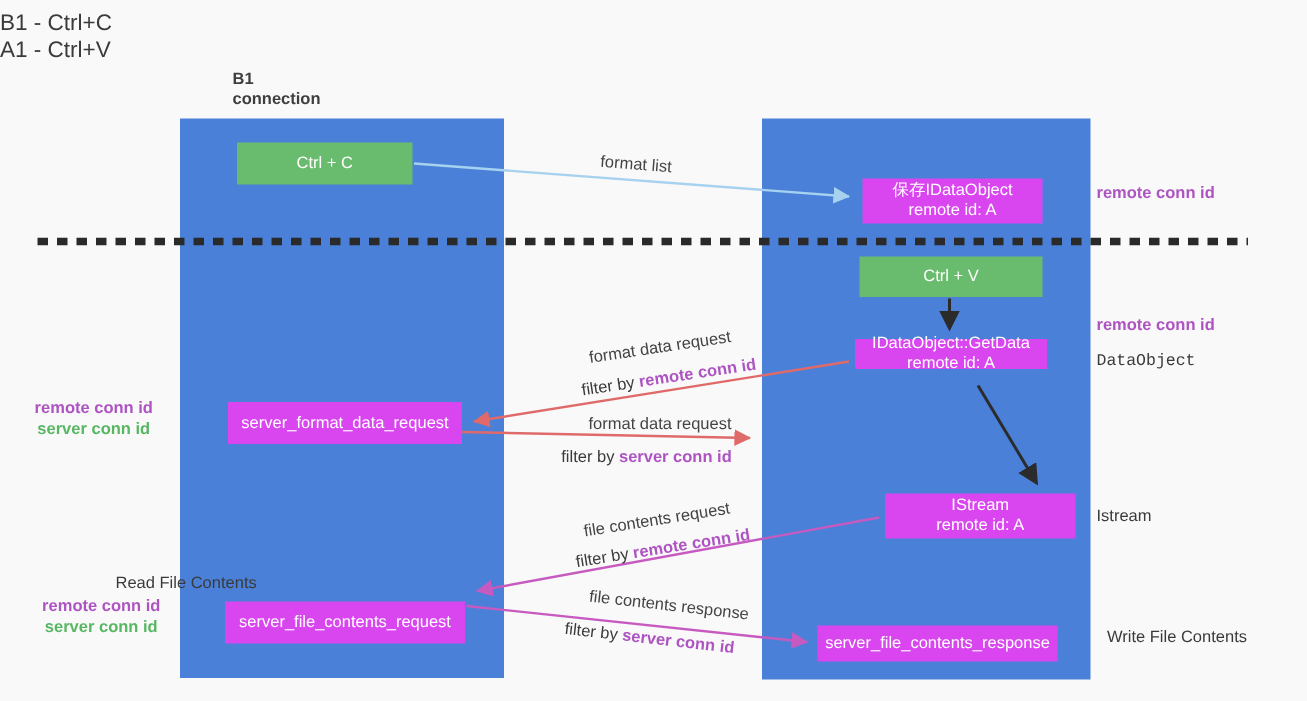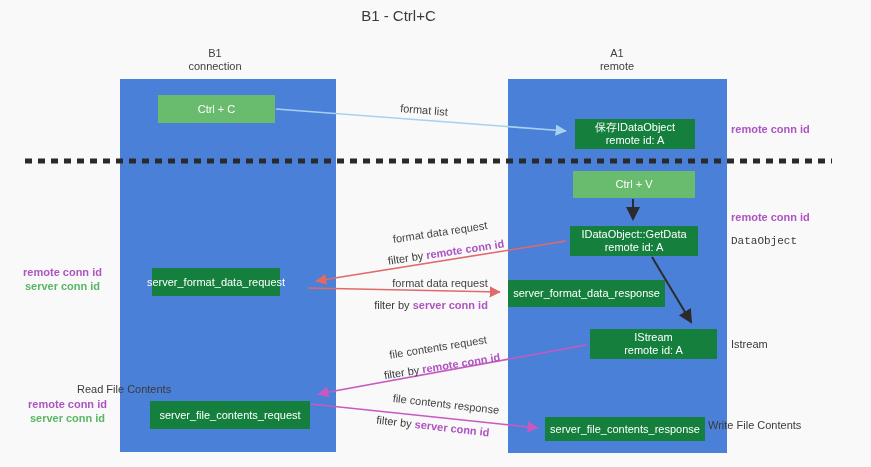--- a/index.html
+++ b/index.html
@@ -4,44 +4,44 @@
 <style>
   * { margin: 0; padding: 0; box-sizing: border-box; }
   html, body { background: #f9f9f9; }
   body { font-family: "Liberation Sans", sans-serif; }
   .canvas {
     position: relative; width: 871px; height: 467px;
     background: #f9f9f9; overflow: hidden;
   }
   .title {
     position: absolute; left: 0; top: 7px; width: 797px;
-    text-align: center; color: #3a3a3a; font-size: 15px; line-height: 18px;
+    color: #3a3a3a; font-size: 15px; line-height: 18px;
   }
   .col-header {
-    position: absolute; top: 47px; width: 120px; text-align: center;
-    color: #3f3f3f; font-size: 11px; line-height: 13px;
+    position: absolute; top: 47px; width: 120px; text-align: left;
+    color: #3f3f3f; font-size: 11px; line-height: 13px; font-weight: bold;
   }
   .col-header.left  { left: 155px; }
   .col-header.right { left: 557px; }
   .lifeline { position: absolute; background: #4a80d8; z-index: 1; }
   .lifeline.left  { left: 120px; top: 79px; width: 216px; height: 373px; }
   .lifeline.right { left: 508px; top: 79px; width: 219px; height: 374px; }
   svg.arrow-layer { position: absolute; left: 0; top: 0; z-index: 2; }
   .box {
     position: absolute; z-index: 3; color: #ffffff; font-size: 11px;
     display: flex; flex-direction: column; align-items: center; justify-content: center;
     text-align: center; line-height: 13px; white-space: nowrap;
   }
-  .box.orange { background: #15803d; }
+  .box.orange { background: #d946ef; }
   .box.green  { background: #69bc6d; }
   .b-ctrl-c   { left: 158px; top: 95px;  width: 117px; height: 28px; }
   .b-ctrl-v   { left: 573px; top: 171px; width: 122px; height: 27px; }
   .b-save     { left: 575px; top: 119px; width: 120px; height: 30px; }
-  .b-getdata  { left: 570px; top: 226px; width: 128px; height: 30px; }
-  .b-fmt-req  { left: 152px; top: 268px; width: 128px; height: 28px; }
+  .b-getdata  { left: 570px; top: 226px; width: 128px; height: 20px; }
+  .b-fmt-req  { left: 152px; top: 268px; width: 156px; height: 28px; }
   .b-fmt-resp { left: 508px; top: 280px; width: 157px; height: 27px; }
   .b-istream  { left: 590px; top: 329px; width: 127px; height: 30px; }
   .b-file-req { left: 150px; top: 401px; width: 160px; height: 28px; }
   .b-file-resp{ left: 545px; top: 417px; width: 160px; height: 24px; }
   .lbl {
     position: absolute; z-index: 4; font-size: 11px; color: #444444;
     white-space: nowrap; transform-origin: center;
   }
   .lbl.center { transform: translate(-50%, -50%); }
   .purple { color: #ae54c2; font-weight: 700; }
@@ -49,29 +49,26 @@
   .dark   { color: #3a3a3a; }
   .side-left { text-align: center; }
 </style>
 </head>
 <body>
 
 <div class="canvas">
 
   <div class="title">
     <div>B1 - Ctrl+C</div>
+    <div>A1 - Ctrl+V</div>
   </div>
 
   <div class="col-header left">
     <div>B1</div>
     <div>connection</div>
-  </div>
-  <div class="col-header right">
-    <div>A1</div>
-    <div>remote</div>
   </div>
 
   <div class="lifeline left"></div>
   <div class="lifeline right"></div>
 
   <svg class="arrow-layer" width="871" height="467" viewBox="0 0 871 467">
     <defs>
       <marker id="mblue" markerWidth="8" markerHeight="8" refX="6.5" refY="3.5" orient="auto">
           <path d="M0,0 L7,3.5 L0,7 Z" fill="#a6d1ef"></path>
         </marker>
@@ -105,23 +102,20 @@
     <div>保存IDataObject</div>
     <div>remote id: A</div>
   </div>
   <div class="box orange b-getdata">
     <div>IDataObject::GetData</div>
     <div>remote id: A</div>
   </div>
   <div class="box orange b-fmt-req">
     <div>server_format_data_request</div>
   </div>
-  <div class="box orange b-fmt-resp">
-    <div>server_format_data_response</div>
-  </div>
   <div class="box orange b-istream">
     <div>IStream</div>
     <div>remote id: A</div>
   </div>
   <div class="box orange b-file-req">
     <div>server_file_contents_request</div>
   </div>
   <div class="box orange b-file-resp">
     <div>server_file_contents_response</div>
   </div>
@@ -143,15 +137,15 @@
   <div class="lbl side-left purple" style="left:20px; top:266px; width:85px;">remote conn id</div>
   <div class="lbl side-left greenT" style="left:20px; top:280px; width:85px;">server conn id</div>
   <div class="lbl dark" style="left:29px; top:383px;padding-left:48px;">Read File Contents</div>
   <div class="lbl side-left purple" style="left:20px; top:398px; width:95px;">remote conn id</div>
   <div class="lbl side-left greenT" style="left:20px; top:412px; width:95px;">server conn id</div>
 
   <div class="lbl purple" style="left:731px; top:123px;">remote conn id</div>
   <div class="lbl purple" style="left:731px; top:211px;">remote conn id</div>
   <div class="lbl dark" style="left:731px; top:235px;font-family:Liberation Mono, monospace;">DataObject</div>
   <div class="lbl dark" style="left:731px; top:338px;">Istream</div>
-  <div class="lbl dark" style="left:708px; top:419px;">Write File Contents</div>
+  <div class="lbl dark" style="left:738px; top:419px;">Write File Contents</div>
 
 </div>
 
 </body></html>

